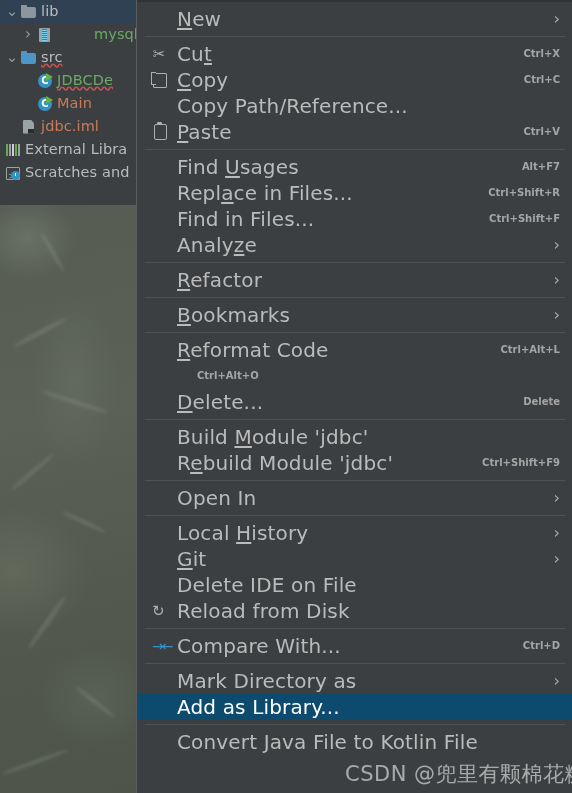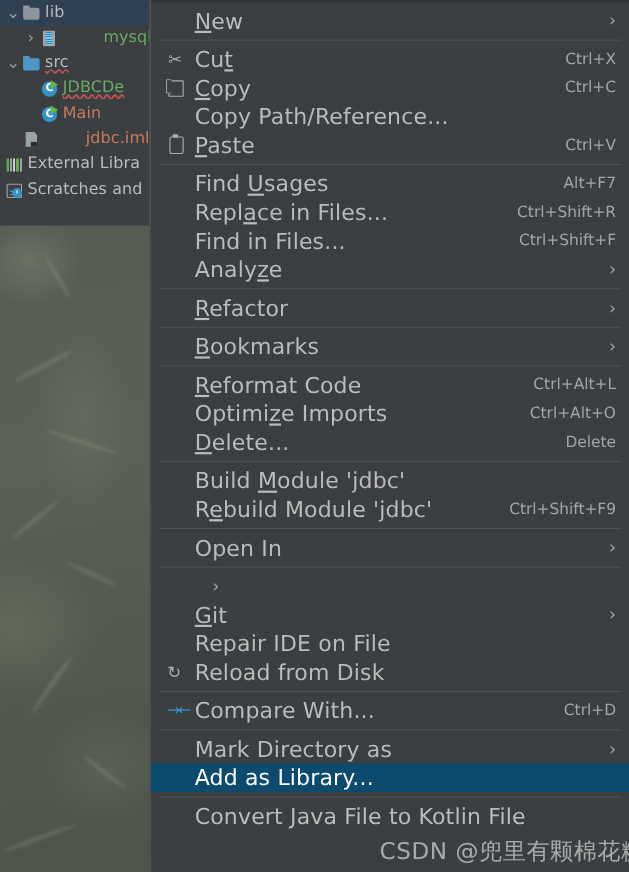--- a/index.html
+++ b/index.html
@@ -78,21 +78,21 @@
     position:absolute;left:136px;top:0;width:436px;height:793px;
     background:#3c3f41;border-left:1px solid #5a5d5e;
     color:#bbbbbb;font-size:14.5px;overflow:hidden;
   }
   #menu .topedge{position:absolute;left:0;top:0;width:436px;height:2px;background:#313335;}
   .mi{position:relative;height:26px;line-height:26px;display:flex;align-items:center;
       padding-left:14px;padding-right:13px;white-space:nowrap;cursor:default;}
   .mi.hl{background:#0c4a6e;color:#ffffff;}
   .mi .micon{flex:0 0 20px;width:20px;height:18px;position:relative;margin-right:6px;}
   .mi .mlabel{flex:1 1 auto;font-size:20px;letter-spacing:.15px;}
-  .mi .mkey{flex:0 0 auto;color:#a5a5a5;font-size:14px;padding-left:20px;}
+  .mi .mkey{flex:0 0 auto;color:#a5a5a5;font-size:10px;padding-left:20px;font-weight:bold;}
   .mi .chev{flex:0 0 auto;color:#a9a9a9;font-size:13px;padding-left:16px;}
   .mn{text-decoration:underline;text-underline-offset:2px;}
   .sep{height:1px;background:#4e5254;margin:4px 8px 4px 8px;}
 
   
   .ic-cut{position:absolute;left:2px;top:2px;width:14px;height:14px;color:#b0b0b0;
      font-size:15px;line-height:14px;}
   .ic-copy{position:absolute;left:2px;top:2px;width:12px;height:13px;border:1.3px solid #aab0b4;border-radius:1px;}
   .ic-copy:after{content:"";position:absolute;left:-3px;top:-2px;width:4px;height:11px;border:1.3px solid #aab0b4;border-right:none;border-radius:1px 0 0 1px;background:#3c3f41;}
   .ic-paste{position:absolute;left:3px;top:1px;width:11px;height:14px;border:1.4px solid #aab0b4;border-radius:2px;}
@@ -158,21 +158,21 @@
         <span class="ic-class"></span>
         <span class="ic-run"></span>
       </span>
       <span class="tlabel" style="color: rgb(200, 123, 90);">Main</span>
     </div>
     <div class="trow">
       <span class="arrow"></span>
       <span class="ticon">
         <span class="ic-iml"></span>
       </span>
-      <span class="tlabel" style="color: rgb(200, 123, 90); margin-left: 37px;">jdbc.iml</span>
+      <span class="tlabel" style="color: rgb(200, 123, 90);">jdbc.iml</span>
     </div>
     <div class="trow">
       <span class="ticon">
         <span class="ic-lib"></span>
       </span>
       <span class="tlabel" style="color: rgb(187, 187, 187);">External Libra</span>
     </div>
     <div class="trow">
       <span class="ticon">
         <span class="ic-scr"></span>
@@ -250,21 +250,20 @@
         <span class="chev" style="font-size: 16px;">›</span>
       </div>
       <div class="sep"></div>
       <div class="mi">
         <span class="micon"></span>
         <span class="mlabel"><span class="mn">R</span>eformat Code</span>
         <span class="mkey">Ctrl+Alt+L</span>
       </div>
       <div class="mi">
         <span class="micon"></span>
-        <span class="mlabel">Optimi<span class="mn">z</span>e Imports</span>
         <span class="mkey">Ctrl+Alt+O</span>
       </div>
       <div class="mi">
         <span class="micon"></span>
         <span class="mlabel"><span class="mn">D</span>elete...</span>
         <span class="mkey">Delete</span>
       </div>
       <div class="sep"></div>
       <div class="mi">
         <span class="micon"></span>
@@ -277,30 +276,31 @@
       </div>
       <div class="sep"></div>
       <div class="mi">
         <span class="micon"></span>
         <span class="mlabel">Open In</span>
         <span class="chev" style="font-size: 16px;">›</span>
       </div>
       <div class="sep"></div>
       <div class="mi">
         <span class="micon"></span>
+        <span class="mlabel">Local <span class="mn">H</span>istory</span>
         <span class="chev" style="font-size: 16px;">›</span>
       </div>
       <div class="mi">
         <span class="micon"></span>
         <span class="mlabel"><span class="mn">G</span>it</span>
         <span class="chev" style="font-size: 16px;">›</span>
       </div>
       <div class="mi">
         <span class="micon"></span>
-        <span class="mlabel">Repair IDE on File</span>
+        <span class="mlabel">Delete IDE on File</span>
       </div>
       <div class="mi">
         <span class="micon">
           <span class="ic-reload">↻</span>
         </span>
         <span class="mlabel">Reload from Disk</span>
       </div>
       <div class="sep"></div>
       <div class="mi">
         <span class="micon">

